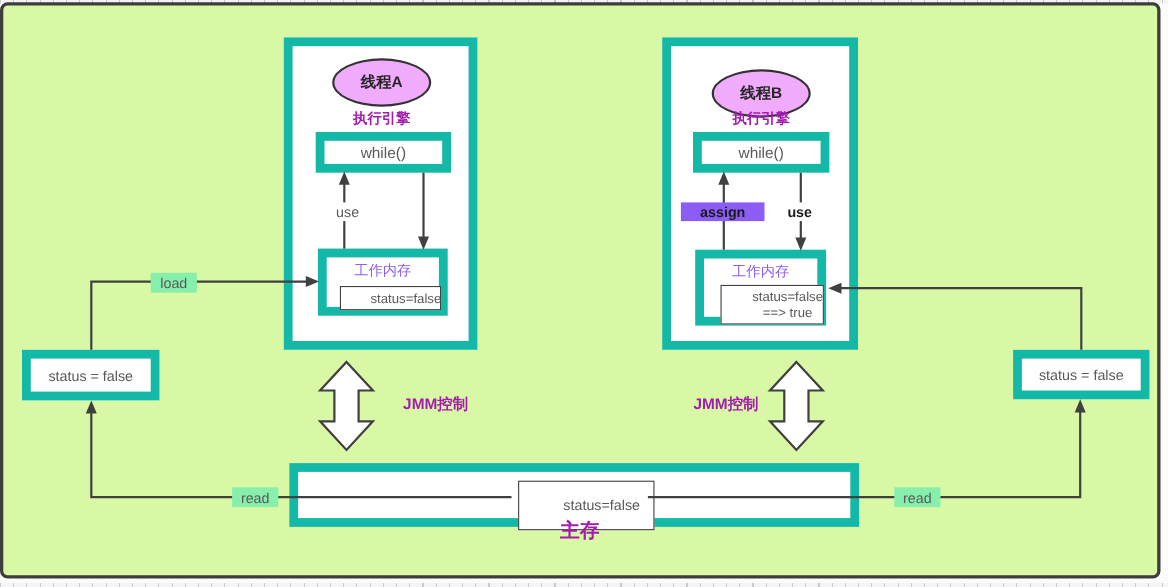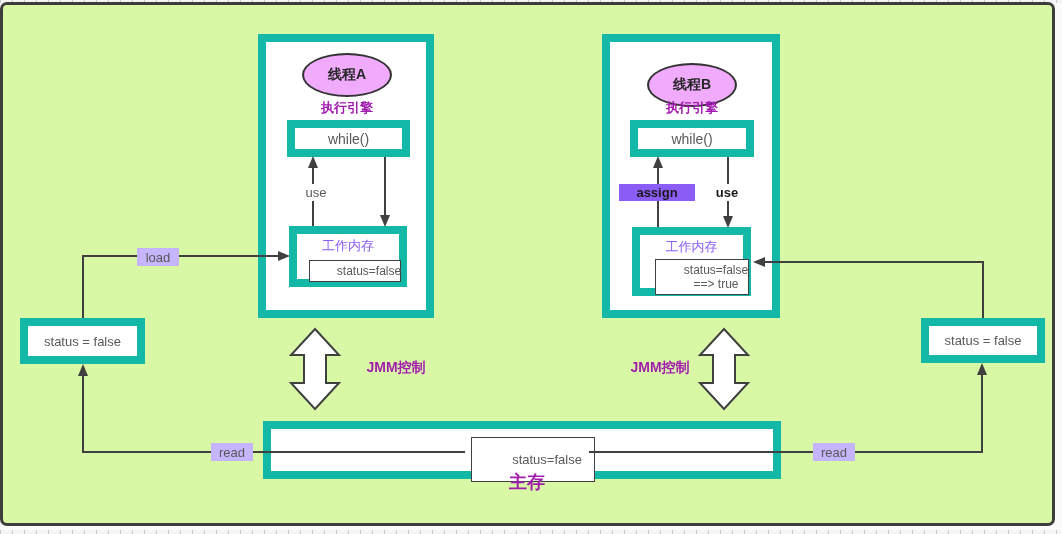--- a/index.html
+++ b/index.html
@@ -28,21 +28,21 @@
     position:absolute;background:#f0abfc;border:2px solid #333333;
     border-radius:50%;box-sizing:border-box;z-index:2;
     display:flex;align-items:center;justify-content:center;
     font-size:14px;font-weight:bold;color:#262626;
   }
   .lbl{
     position:absolute;z-index:4;display:flex;align-items:center;justify-content:center;
     white-space:nowrap;
   }
   .cn-bold{font-weight:bold;color:#a21caf;}
-  .chip{background:#c4b5fd;padding:0 2px;}
+  .chip{background:#86efac;padding:0 2px;}
   #svg-layer{position:absolute;left:0;top:0;z-index:3;pointer-events:none;}
 
   
   #thread-a{left:258px;top:34px;width:176px;height:284px;}
   #thread-b{left:602px;top:34px;width:178px;height:284px;}
   #ellipse-a{left:302px;top:53px;width:90px;height:44px;}
   #ellipse-b{left:647px;top:63px;width:90px;height:44px;}
   #engine-a{left:287px;top:99px;width:120px;height:17px;font-size:13px;}
   #engine-b{left:632px;top:99px;width:120px;height:17px;font-size:13px;}
   #while-a{left:287px;top:120px;width:123px;height:37px;display:flex;align-items:center;justify-content:center;font-size:14px;color:#595959;}

